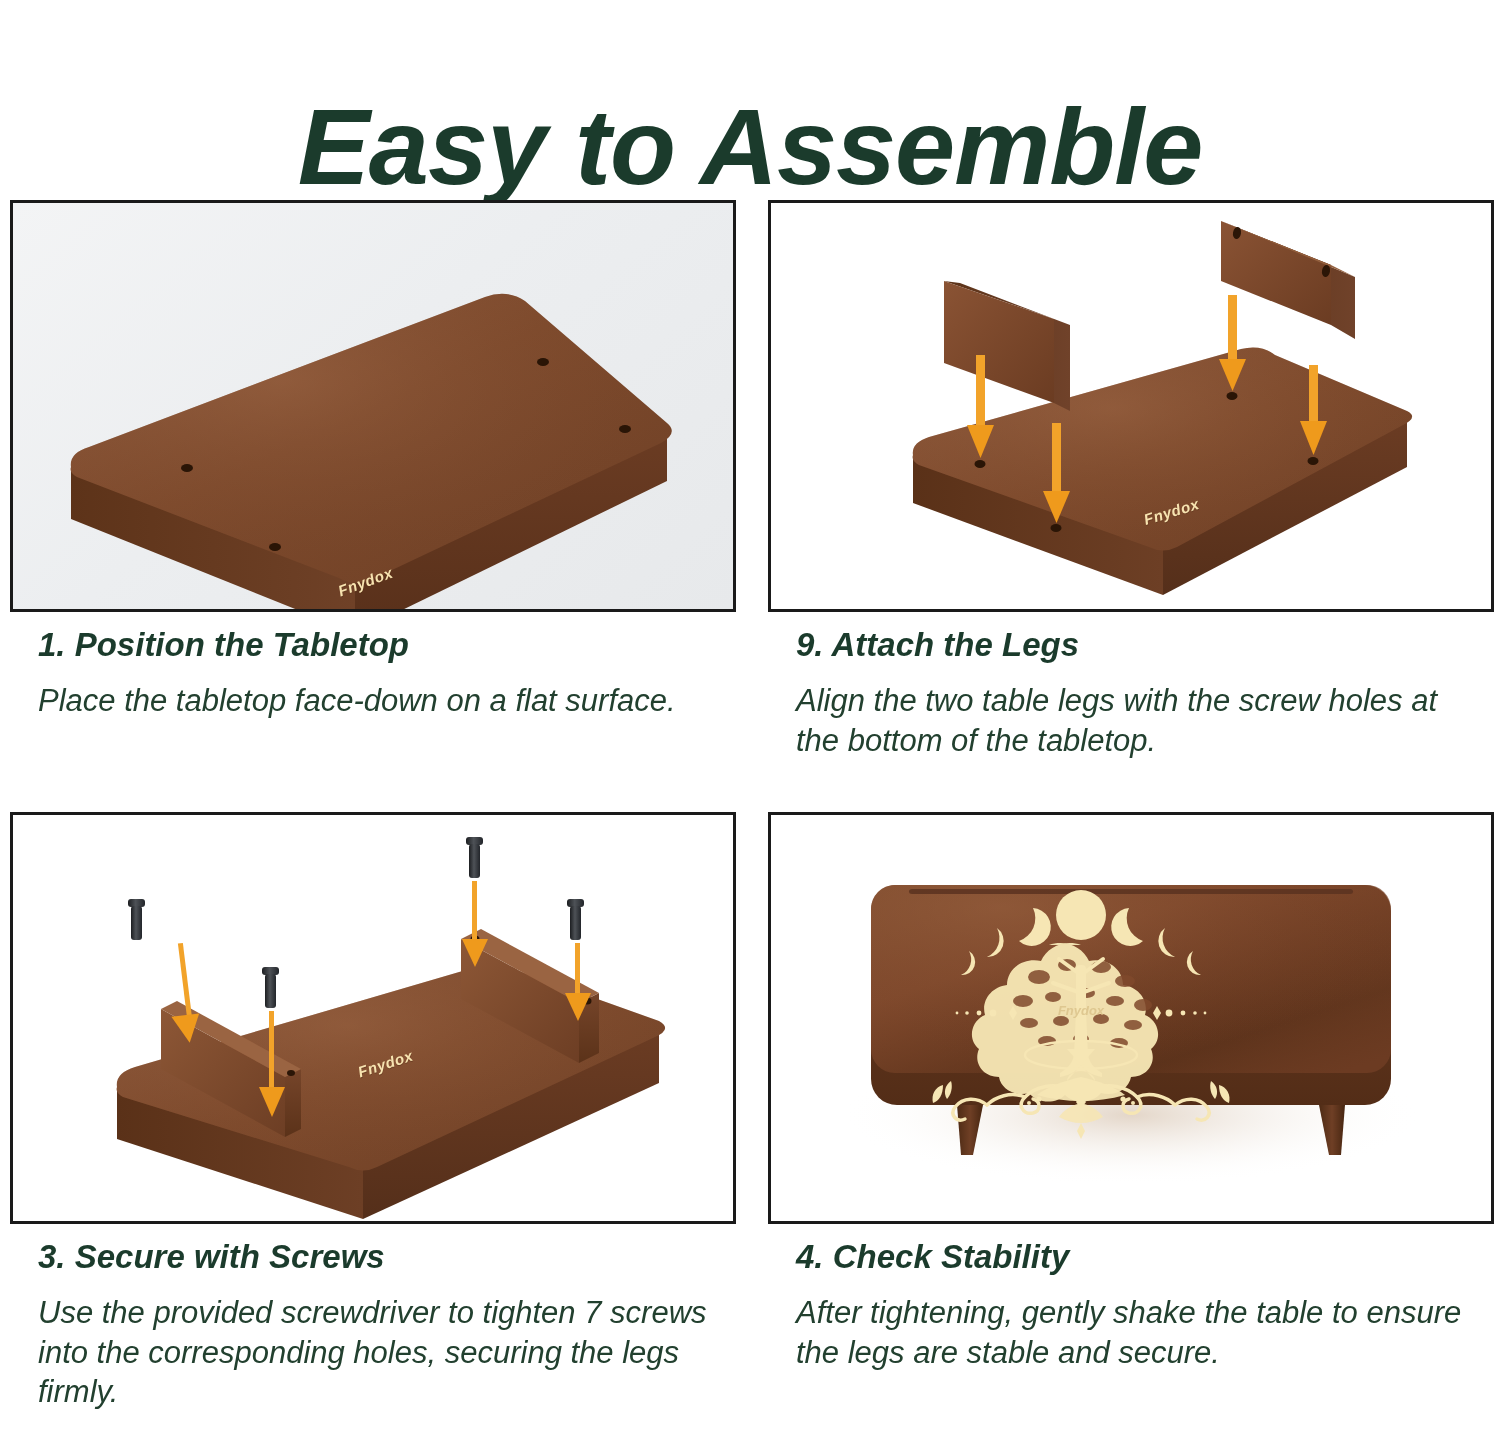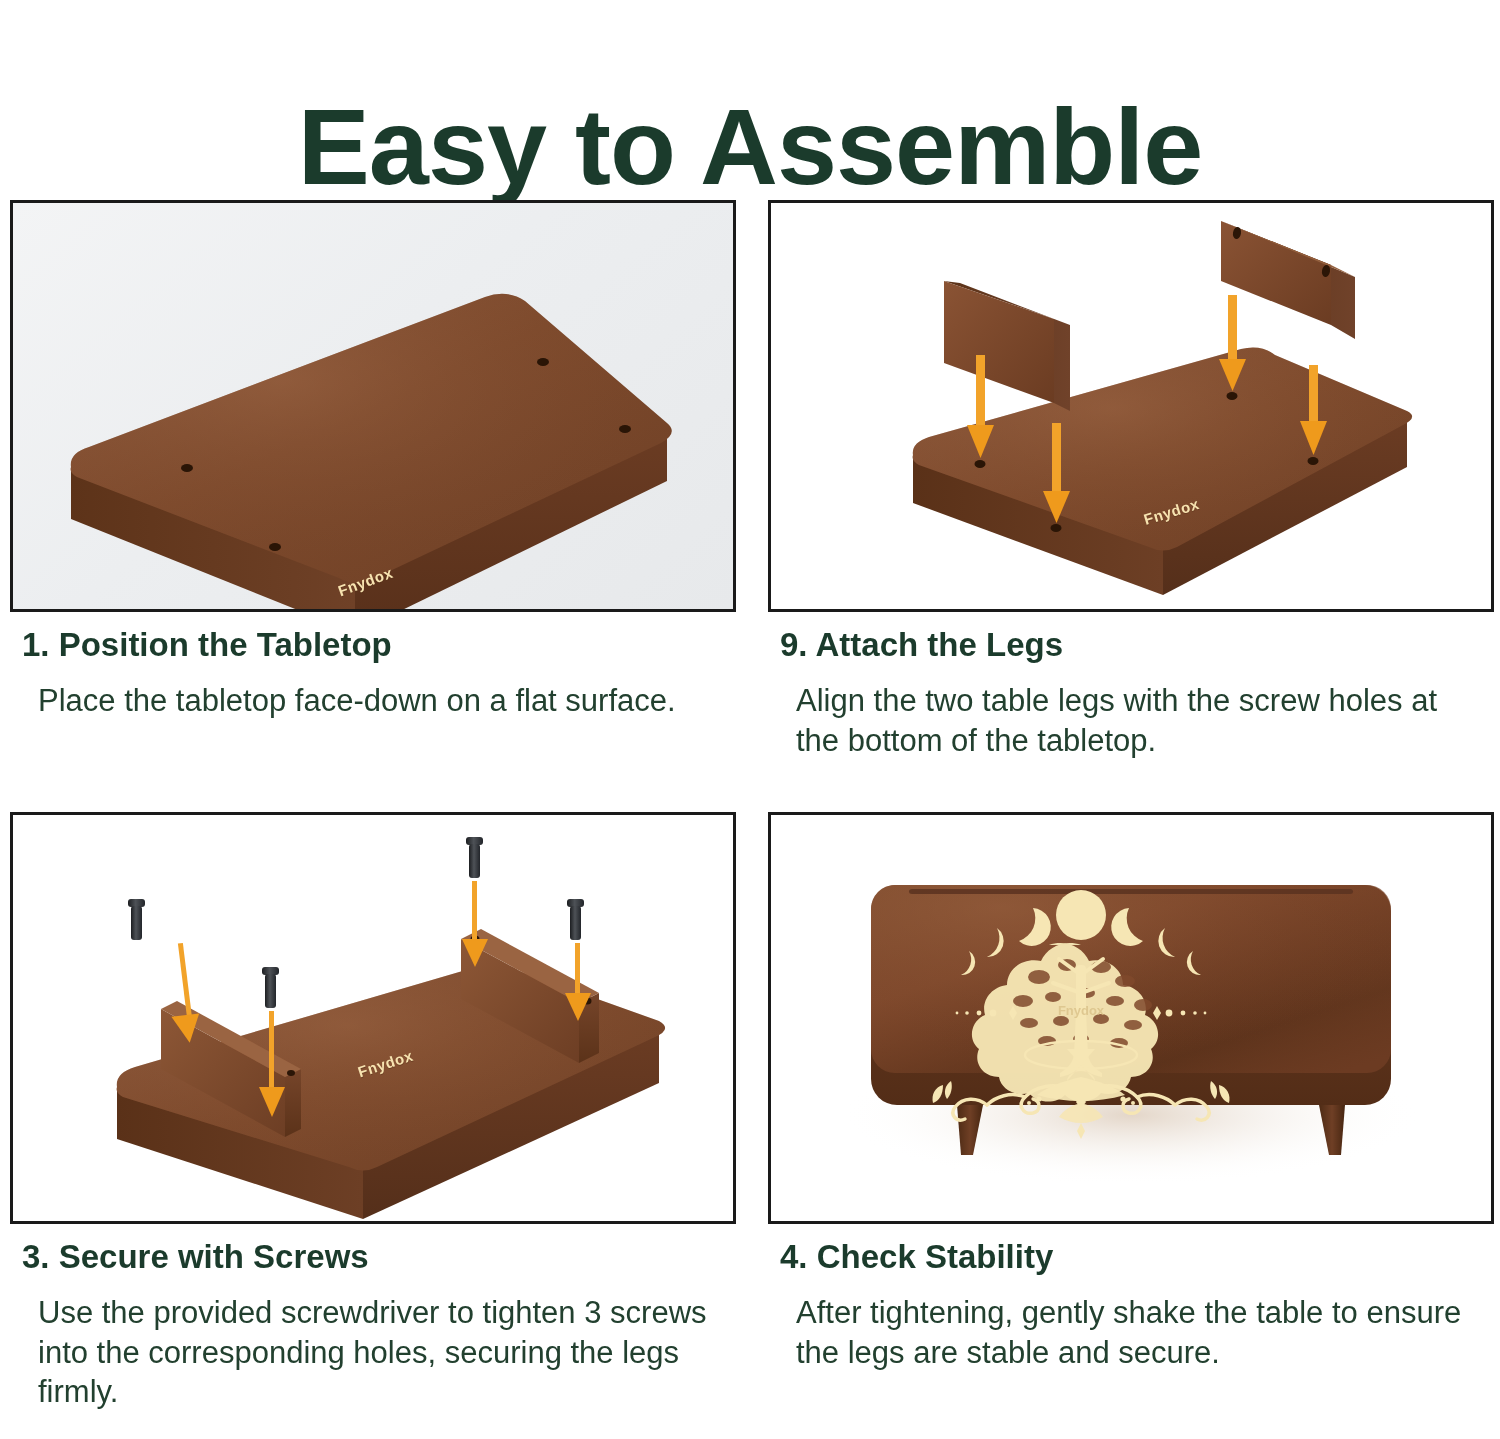--- a/index.html
+++ b/index.html
@@ -2,21 +2,21 @@
 <html><head>
 <meta charset="utf-8">
 <style>
   html,body{margin:0;padding:0;}
   body{
     width:1500px;height:1439px;
     background:#ffffff;
     font-family:"Liberation Sans", sans-serif;
     overflow:hidden;
   }
-  .page{position:relative;width:1500px;height:1080px;}
+  .page{position:relative;width:1500px;height:1080px;font-style:italic;}
 
   
   .title{
     position:absolute;left:0;top:0;width:1500px;height:150px;
     display:flex;align-items:center;justify-content:center;
     color:#1b3b2c;
     font-size:108px;
     font-weight:bold;
     letter-spacing:-1px;
     line-height:1;
@@ -40,21 +40,21 @@
     overflow:hidden;
     background:#ffffff;
   }
   .figure.shaded{
     background:linear-gradient(140deg,#f3f4f5 0%,#eceef0 45%,#e7e9eb 100%);
   }
 
   .caption{padding:14px 10px 0 12px;}
   .step-title{
     color:#1b3b2c;font-size:33px;font-weight:bold;line-height:1.18;
-    margin:0 0 4px 0;white-space:nowrap;
+    margin:0 0 4px 16px;white-space:nowrap;
   }
   .step-desc{
     color:#22402f;font-size:31px;line-height:1.28;margin:16px;
     max-width:700px;
   }
 
   
   .scene{position:absolute;inset:0;}
 
   .brand{
@@ -314,21 +314,21 @@
                 <path d="M552,178 L578,178 L565,206 Z" fill="#ef9a1c"></path>
               </g>
             </g>
           </svg>
 
           <div class="brand" style="left:344px;top:240px;transform:rotate(-18deg);">Fnydox</div>
         </div>
       </div>
       <div class="caption">
         <p class="step-title">3. Secure with Screws</p>
-        <p class="step-desc">Use the provided screwdriver to tighten 3 screws into the corresponding holes, securing the legs firmly.</p>
+        <p class="step-desc">Use the provided screwdriver to tighten 7 screws into the corresponding holes, securing the legs firmly.</p>
       </div>
     </div>
 
     <div class="cell c4">
       <div class="figure">
         <div class="sr">Finished brown folding table standing upright with a gold Tree of Life engraving, moon phases and a decorative flourish</div>
         <div class="scene">
           <svg width="720" height="406" viewBox="0 0 720 406" style="position:absolute;left:0;top:0;">
             <defs>
               <linearGradient id="s4top" x1="0" y1="0" x2="0.9" y2="1">

